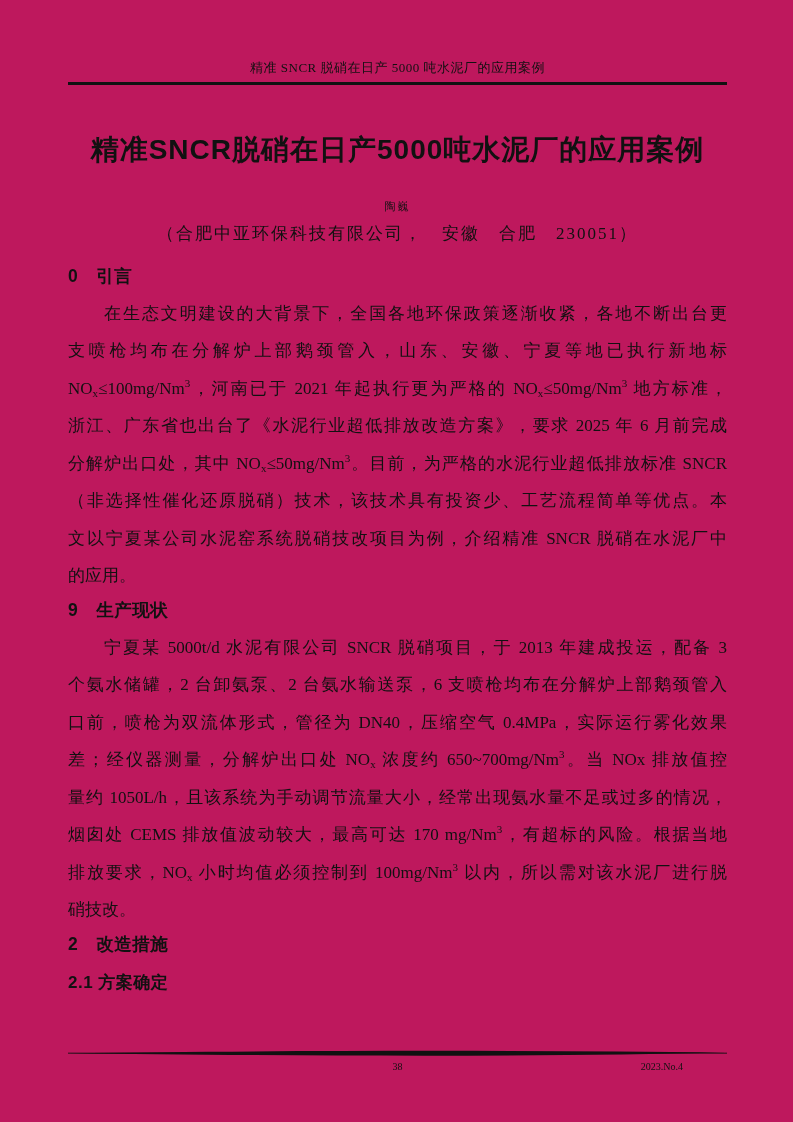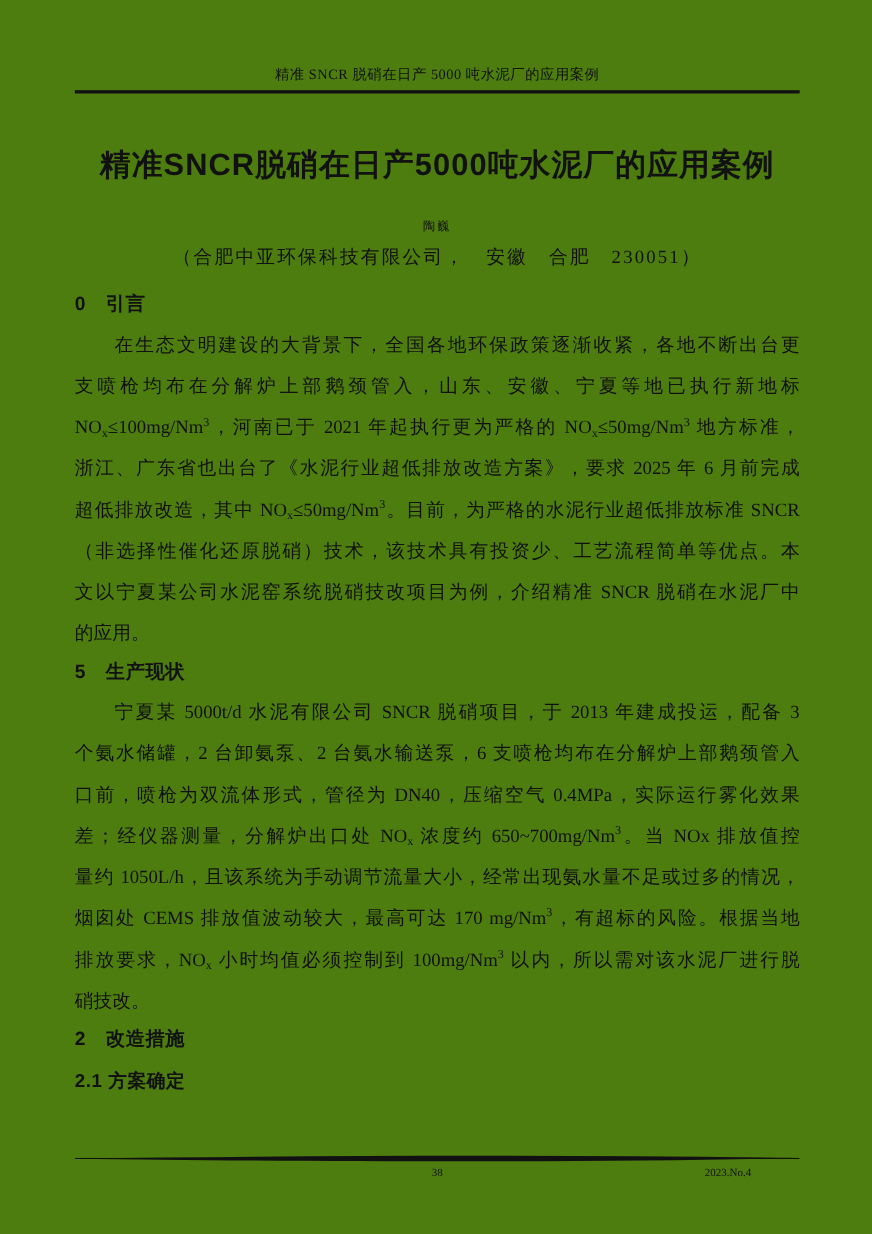--- a/index.html
+++ b/index.html
@@ -1,20 +1,20 @@
 <!DOCTYPE html>
 <html lang="zh" style="--ink: #111111;"><head>
 <meta charset="utf-8">
 <style>
   html,body{margin:0;padding:0;background:#e8e8e8;}
   .page{
     position:relative;
     width:793px;height:1122px;
     margin:0 auto;
-    background:#4d7c0f;
+    background:#be185d;
     box-sizing:border-box;
     padding:0 66px 0 68px;
     overflow:hidden;
     color:var(--ink,#111111);
     font-family:"Liberation Serif","DejaVu Serif",serif;
   }
   
   .runhead{
     margin-top:58px;
     font-size:13px;line-height:20px;
@@ -112,26 +112,26 @@
 
   <div class="affiliation">（合肥中亚环保科技有限公司，　安徽　合肥　230051）</div>
 
   <div id="doc-content">
       <div class="h1 first">0　引言</div>
       <div class="para">
         <div class="line indent"><span>在生态文明建设的大背景下，全国各地环保政策逐渐收紧，各地不断出台更</span></div>
         <div class="line"><span>支喷枪均布在分解炉上部鹅颈管入，山东、安徽、宁夏等地已执行新地标</span></div>
         <div class="line"><span>NO</span><span class="sub">x</span><span>≤100mg/Nm</span><span class="sup">3</span><span>，河南已于 2021 年起执行更为严格的 NO</span><span class="sub">x</span><span>≤50mg/Nm</span><span class="sup">3</span><span> 地方标准，</span></div>
         <div class="line"><span>浙江、广东省也出台了《水泥行业超低排放改造方案》，要求 2025 年 6 月前完成</span></div>
-        <div class="line"><span>超低排放改造，其中 NO</span><span class="sub">x</span><span>≤50mg/Nm</span><span class="sup">3</span><span>。目前，为严格的水泥行业超低排放标准 SNCR</span></div>
+        <div class="line"><span>分解炉出口处，其中 NO</span><span class="sub">x</span><span>≤50mg/Nm</span><span class="sup">3</span><span>。目前，为严格的水泥行业超低排放标准 SNCR</span></div>
         <div class="line"><span>（非选择性催化还原脱硝）技术，该技术具有投资少、工艺流程简单等优点。本</span></div>
         <div class="line"><span>文以宁夏某公司水泥窑系统脱硝技改项目为例，介绍精准 SNCR 脱硝在水泥厂中</span></div>
         <div class="line last"><span>的应用。</span></div>
       </div>
-      <div class="h1">5　生产现状</div>
+      <div class="h1">9　生产现状</div>
       <div class="para">
         <div class="line indent"><span>宁夏某 5000t/d 水泥有限公司 SNCR 脱硝项目，于 2013 年建成投运，配备 3</span></div>
         <div class="line"><span>个氨水储罐，2 台卸氨泵、2 台氨水输送泵，6 支喷枪均布在分解炉上部鹅颈管入</span></div>
         <div class="line"><span>口前，喷枪为双流体形式，管径为 DN40，压缩空气 0.4MPa，实际运行雾化效果</span></div>
         <div class="line"><span>差；经仪器测量，分解炉出口处 NO</span><span class="sub">x</span><span> 浓度约 650~700mg/Nm</span><span class="sup">3</span><span>。当 NOx 排放值控</span></div>
         <div class="line"><span>量约 1050L/h，且该系统为手动调节流量大小，经常出现氨水量不足或过多的情况，</span></div>
         <div class="line"><span>烟囱处 CEMS 排放值波动较大，最高可达 170 mg/Nm</span><span class="sup">3</span><span>，有超标的风险。根据当地</span></div>
         <div class="line"><span>排放要求，NO</span><span class="sub">x</span><span> 小时均值必须控制到 100mg/Nm</span><span class="sup">3</span><span> 以内，所以需对该水泥厂进行脱</span></div>
         <div class="line last"><span>硝技改。</span></div>
       </div>

